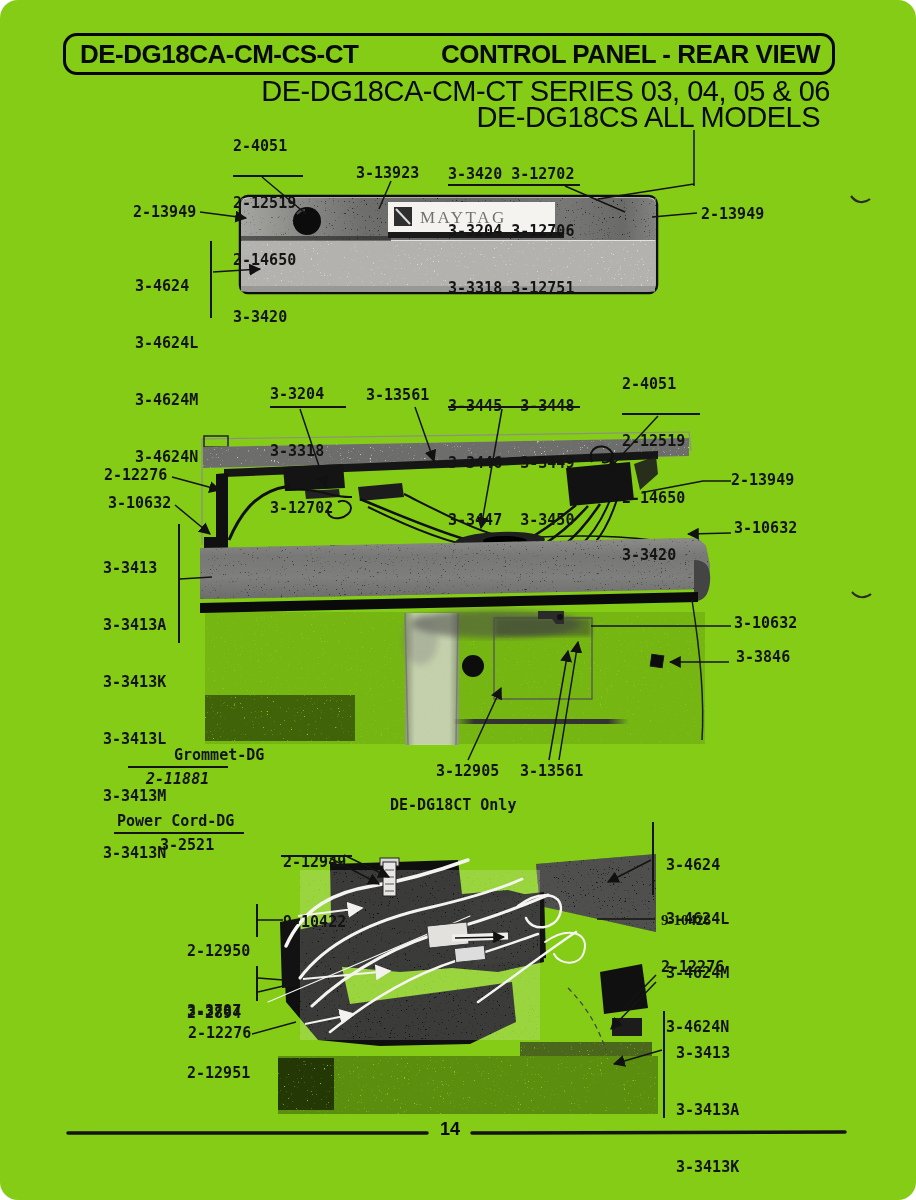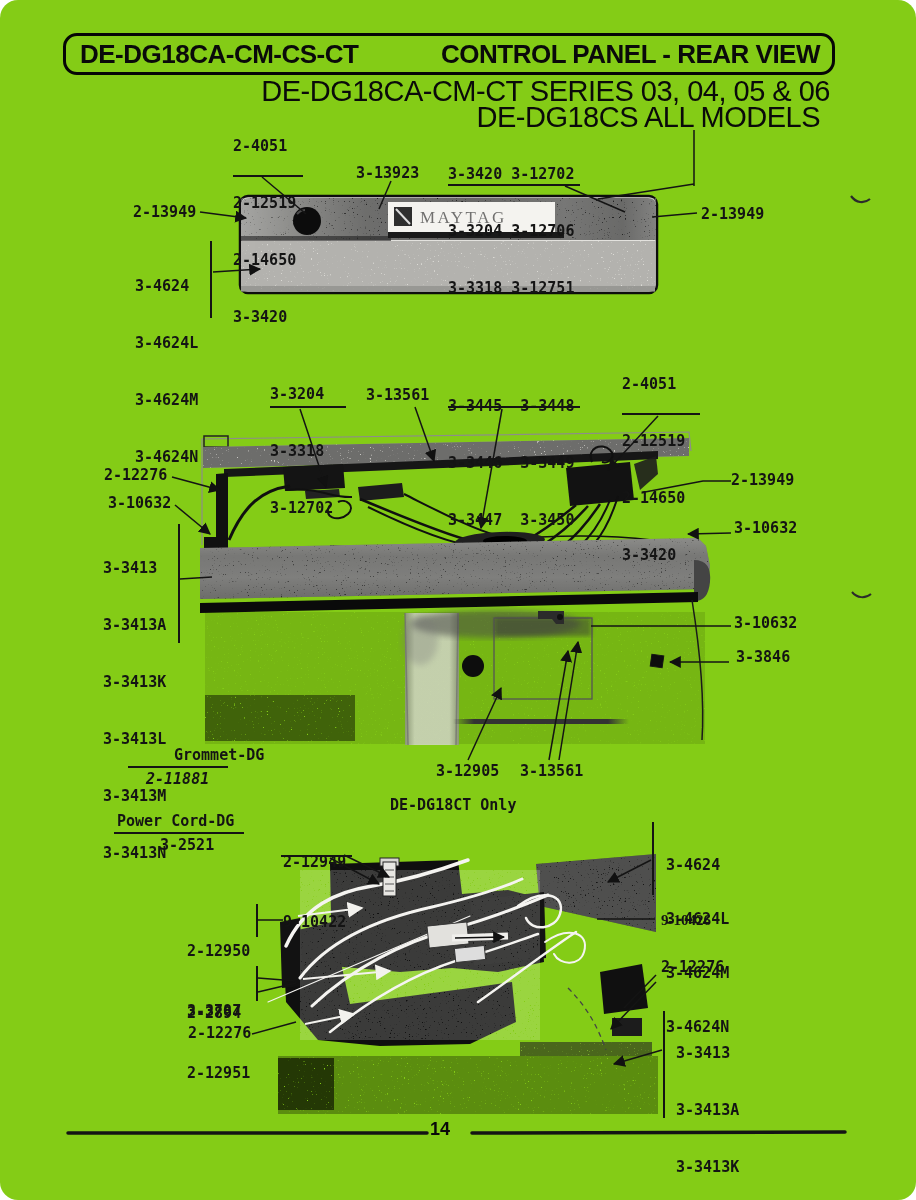--- a/index.html
+++ b/index.html
@@ -10,21 +10,21 @@
         font-size:15px;line-height:19px;color:#141414;white-space:pre;}
   .mono span{display:block;}
   .lh20{line-height:20px;}
   .hdr-box{position:absolute;left:63px;top:33px;width:740px;height:36px;
            border:3px solid #060606;border-radius:14px;display:flex;align-items:center;
            justify-content:space-between;padding:0 12px 0 14px;
            font-weight:bold;font-size:26px;letter-spacing:-0.5px;color:#0a0a0a;}
   .sub{position:absolute;font-weight:normal;font-size:29px;letter-spacing:-0.5px;color:#0a0a0a;}
   .logo-plate-text{position:absolute;left:420px;top:208px;font-family:"Liberation Serif",serif;
         font-size:17px;letter-spacing:2.5px;color:#3a3a3a;opacity:.7;filter:blur(.6px);}
-  .page-num{position:absolute;left:430px;top:1119px;width:40px;text-align:left;
+  .page-num{position:absolute;left:430px;top:1119px;width:40px;text-align:center;
         font-weight:bold;font-size:18px;color:#0a0a0a;}
 </style>
 </head>
 <body>
 
 <div class="page">
 
 <svg class="art" width="916" height="1200" viewBox="0 0 916 1200">
   <defs>
     <marker id="ah" viewBox="0 0 10 10" refX="9" refY="5" markerWidth="8" markerHeight="8" orient="auto-start-reverse">

